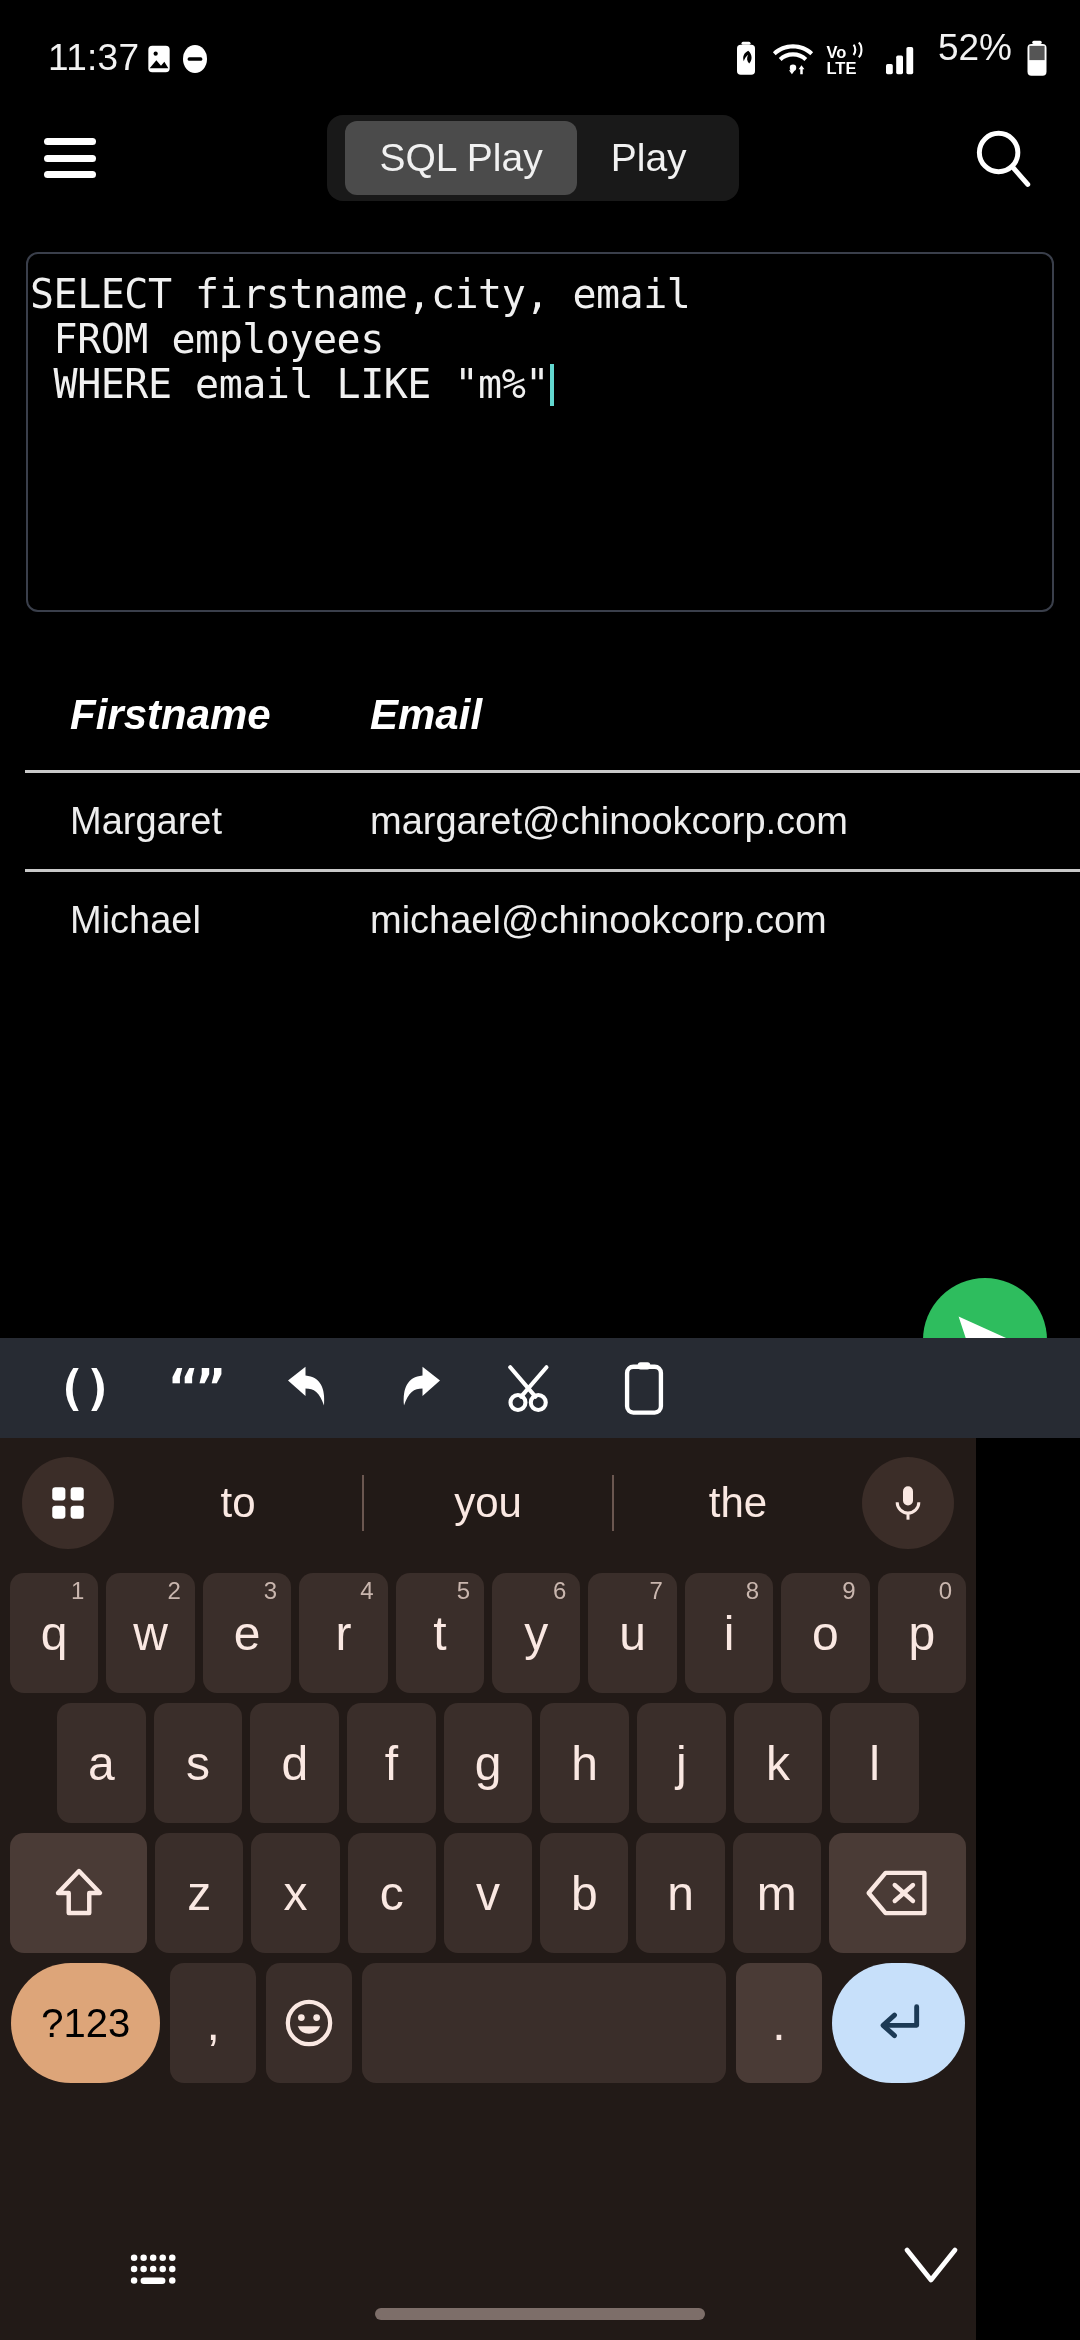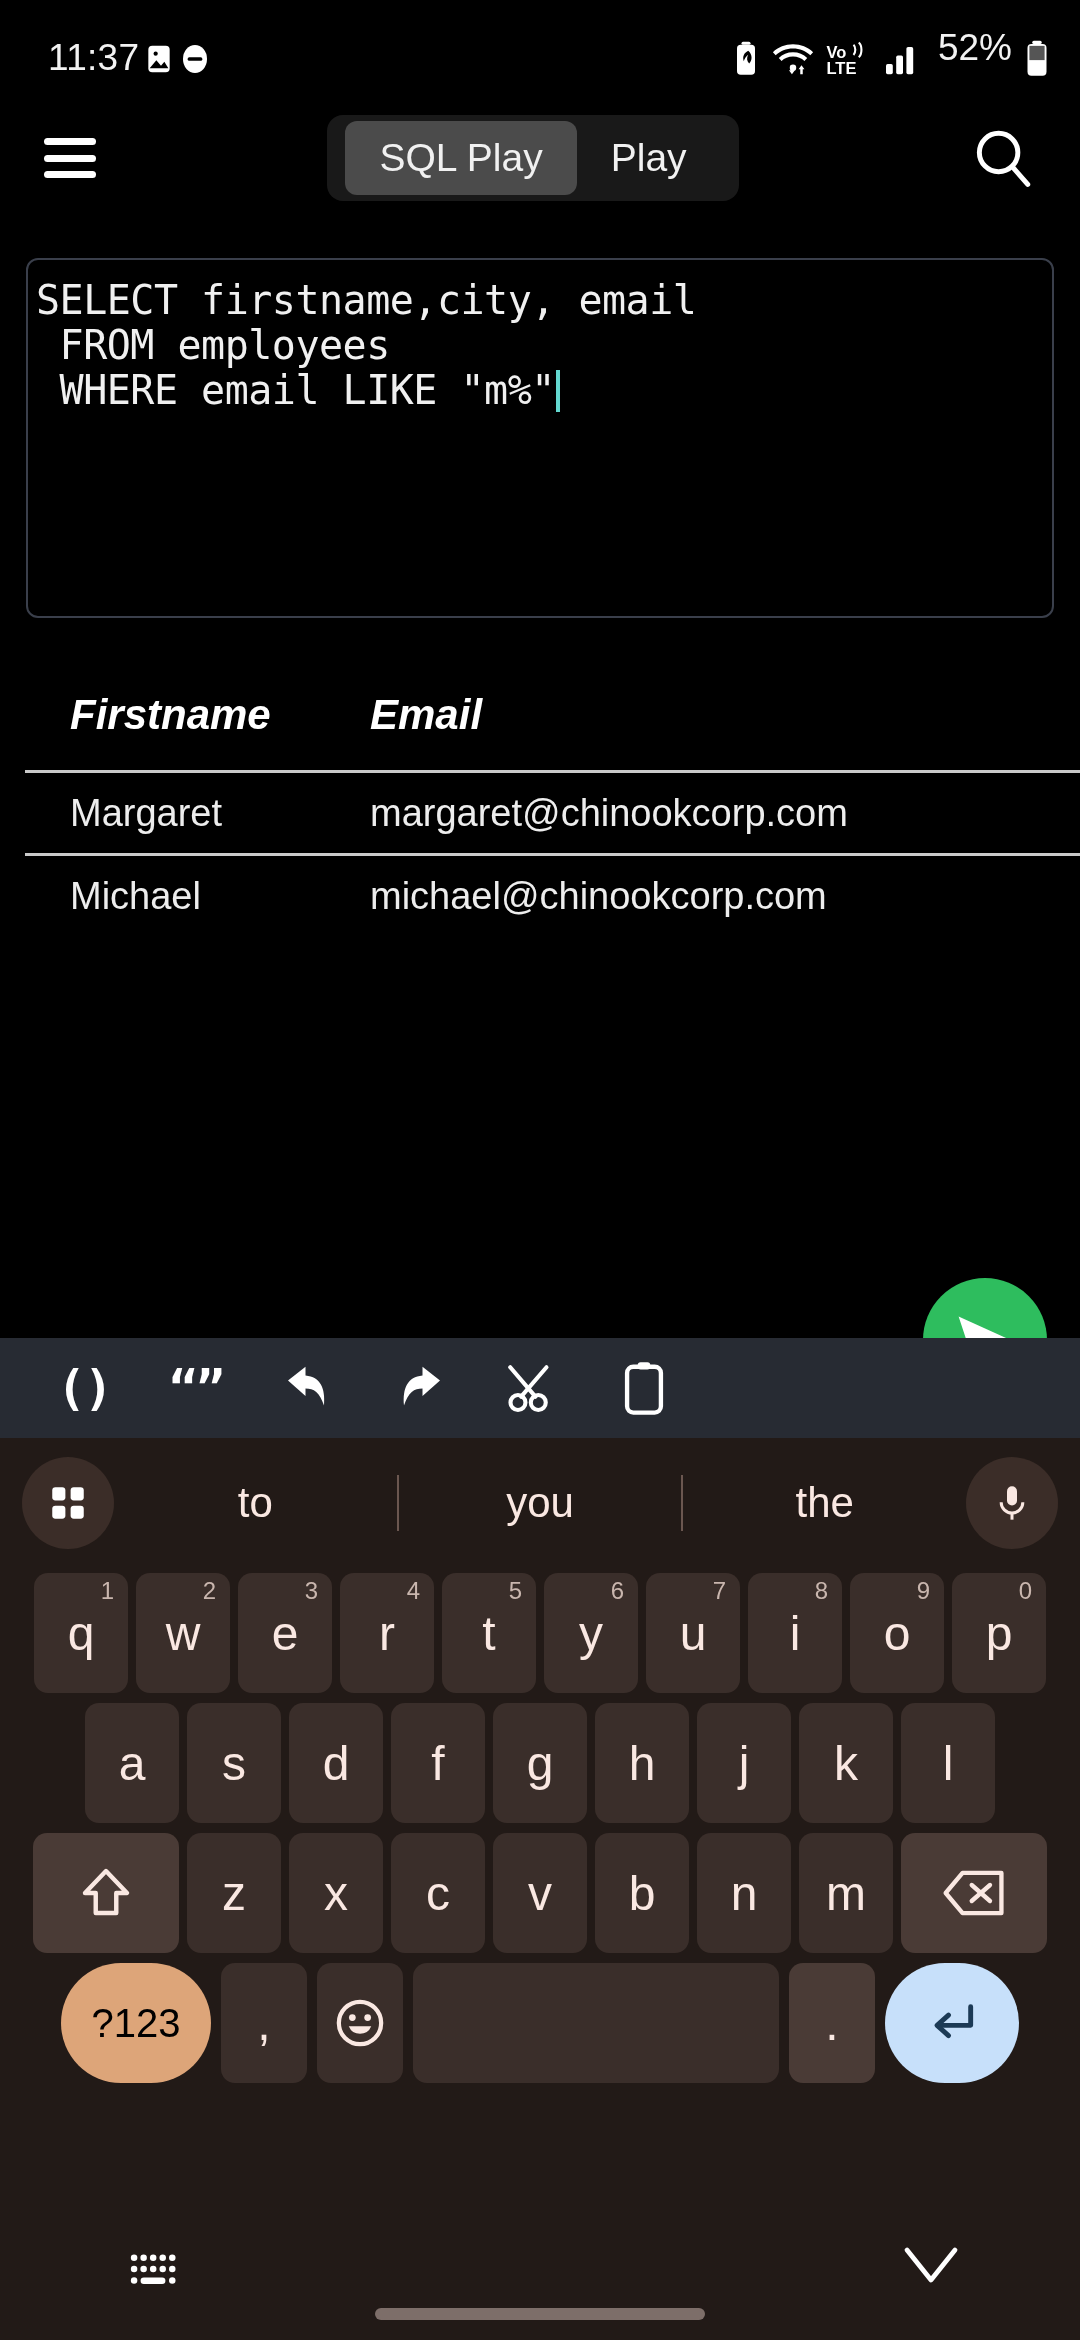--- a/index.html
+++ b/index.html
@@ -41,45 +41,45 @@
     display:flex; align-items:center; justify-content:center;
     height:74px; padding:0 34px; border-radius:12px;
     color:#f1f1f1; font-size:39px; white-space:nowrap; cursor:pointer;
   }
   .tab.active{ background:#4b4b4b; }
 
   .searchbtn{ width:66px; height:66px; cursor:pointer; }
 
   
   .editor{
-    position:absolute; left:26px; top:258px;
+    position:absolute; left:26px; top:252px;
     width:1028px; height:360px;
     border:2px solid #3a3f4b; border-radius:12px;
-    background:#000; padding:18px 14px 0 8px;
+    background:#000; padding:18px 14px 0 2px;
     overflow:hidden;
   }
   .editor pre{
     font-family:"DejaVu Sans Mono", monospace;
     font-size:40px; line-height:1.12; color:#f0f0f0;
     white-space:pre; letter-spacing:-0.5px;
   }
   .caret{
     display:inline-block; width:4px; height:42px; background:#63d8d0;
     vertical-align:-8px; margin-left:1px;
   }
 
   
   .results{ position:absolute; left:0; top:660px; width:1080px; }
   .row{ display:flex; align-items:center; }
   .c1{ width:370px; padding-left:70px; }
   .c2{ flex:1; }
   .thead{ height:110px;font-style:italic; }
   .thead .cell{ font-size:42px; font-weight:bold; color:#fff; }
   .sep{ height:3px; background:#c9c9c9; margin-left:25px; }
-  .trow{ height:80px; }
+  .trow{ height:96px; }
   .trow .cell{ font-size:38px; color:#ededed; }
 
   
   .fab{
     position:absolute; right:33px; top:1278px;
     width:124px; height:124px; border-radius:50%;
     background:#2ebd5e; display:flex; align-items:center; justify-content:center;
     cursor:pointer; box-shadow:0 2px 10px rgba(0,0,0,.5);
   }
 
@@ -90,21 +90,21 @@
     padding-left:28px;
   }
   .tbtn{
     width:112px; height:100px; display:flex; align-items:center; justify-content:center;
     color:#fff; cursor:pointer;
   }
   .tbtn.text{ font-family:"DejaVu Sans Mono", monospace; font-size:48px; font-weight:bold; letter-spacing:-2px;}
 
   
   .keyboard{
-    position:absolute; left:0; top:1438px; width:1080px; height:902px;
+    position:absolute; left:0; top:1438px; width:976px; height:902px;
     background:#221a17;
   }
   .suggestbar{
     height:130px; display:flex; align-items:center; padding:0 22px;
   }
   .sugg-left, .sugg-right{
     width:92px; height:92px; border-radius:50%; background:#3b2d28;
     display:flex; align-items:center; justify-content:center; cursor:pointer; flex:0 0 auto;
   }
   .sugg-words{ flex:1; display:flex; align-items:center; }

